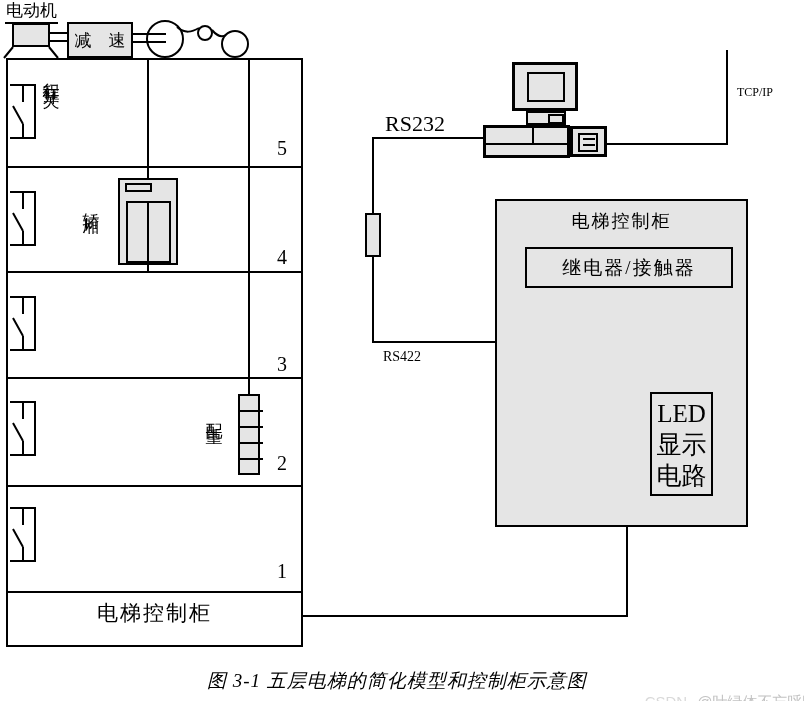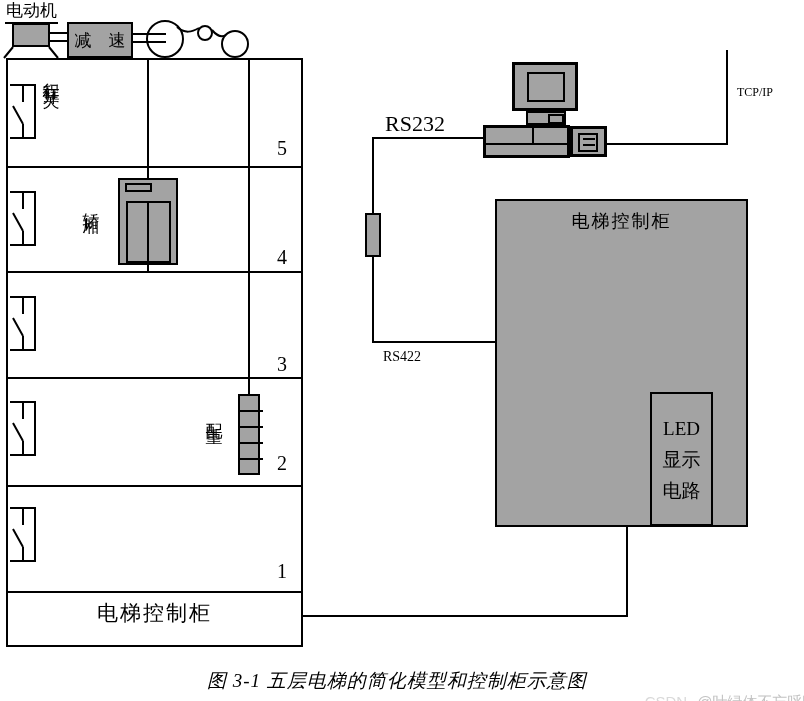--- a/index.html
+++ b/index.html
@@ -1,19 +1,19 @@
 <!DOCTYPE html>
 <html><head>
 <meta charset="utf-8">
 <style>
   html,body{margin:0;padding:0;background:#fff;}
   .canvas{position:relative;width:804px;height:701px;background:#fff;overflow:hidden;
           font-family:"Liberation Serif","DejaVu Serif",serif;color:#000;padding-left:6px;}
   .hl,.vl{position:absolute;background:#000;}
-  .box{position:absolute;border:2px solid #000;background:#a3a3a3;box-sizing:border-box;}
+  .box{position:absolute;border:2px solid #000;background:#e5e5e5;box-sizing:border-box;}
   .b3{border-width:3px;}
   .lbl{position:absolute;color:#000;white-space:pre;line-height:1.15;}
   .vert{writing-mode:vertical-rl;text-orientation:upright;}
   .center{display:flex;align-items:center;justify-content:center;text-align:center;}
   svg{position:absolute;overflow:visible;}
   .serif{font-family:"Liberation Serif","DejaVu Serif",serif;}
   .sans{font-family:"Liberation Sans","DejaVu Sans",sans-serif;}
   .caption{font-style:italic;font-size:19px;letter-spacing:1px;}
   .wm-brand{color:#d9d9d9;}
   .wm-author{color:#c3c3c3;margin-left:10px;}
@@ -112,21 +112,22 @@
   <div class="vl" style="left:372px;top:257px;width:2px;height:85px;"></div>
   <div class="hl" style="left:372px;top:341px;width:153px;height:2px;"></div>
   <div class="hl" style="left:607px;top:143px;width:120px;height:2px;"></div>
   <div class="vl" style="left:726px;top:50px;width:2px;height:95px;"></div>
   <div class="lbl serif" style="left:385px;top:111px;font-size:22px;">RS232</div>
   <div class="lbl serif" style="left:383px;top:349px;font-size:14px;">RS422</div>
   <div class="lbl serif" style="left:737px;top:86px;font-size:12px;">TCP/IP</div>
 
   <div class="box" style="left:495px;top:199px;width:253px;height:328px;"></div>
   <div class="lbl" style="left:495px;top:211px;width:253px;font-size:18px;text-align:center;letter-spacing:2px;">电梯控制柜</div>
-  <div class="box center" style="left:650px;top:392px;width:63px;height:134px;font-size:19px;line-height:31px;">
+  <div class="box center" style="left:525px;top:247px;width:208px;height:41px;font-size:19px;letter-spacing:2px;">继电器/接触器</div>
+  <div class="box center" style="left:650px;top:392px;width:63px;height:104px;font-size:25px;line-height:31px;">
     <div>
       <div>LED</div>
       <div>显示</div>
       <div>电路</div>
     </div>
   </div>
 
   <div class="hl" style="left:303px;top:615px;width:324px;height:2px;"></div>
   <div class="vl" style="left:626px;top:527px;width:2px;height:90px;"></div>
 

